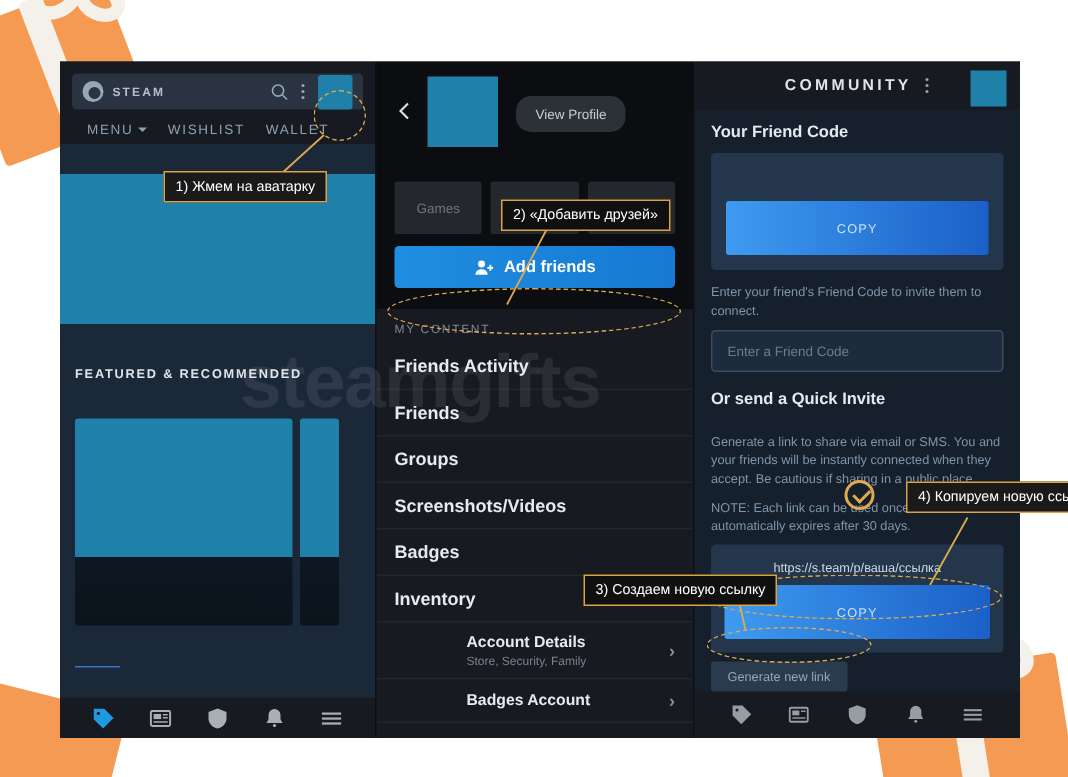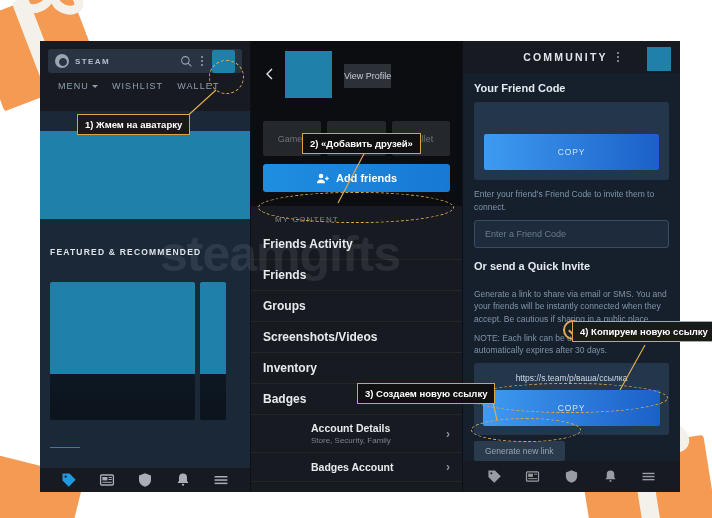--- a/index.html
+++ b/index.html
@@ -99,21 +99,21 @@
   .kebab {
     margin-left: 7px; width: 3px; display:flex; flex-direction:column;
     gap: 2px; align-items: center;
   }
   .kebab i { width: 2px; height: 2px; background: #9aa6b2; border-radius: 50%; display:block;}
   .avatar-sm {
     margin-left: 9px; width: 23px; height: 23px;
     background: #1f81a9; border-radius: 2px;
   }
   .l-nav {
-    display: flex; gap: 14px; padding: 8px 4px 20px 10px;
+    display: flex; gap: 14px; padding: 8px 4px 5px 10px;
     color: #8ea0b0; font-size: 9px; letter-spacing: 1.1px;
   }
   .l-nav span { white-space: nowrap; }
   .chev-d {
     display:inline-block; width:0;height:0;
     border-left:3px solid transparent;border-right:3px solid transparent;
     border-top:3px solid #8ea0b0; margin-left:3px; vertical-align:middle;
   }
   .hero {
     height: 127px; background: #1f81a9; width: 100%;
@@ -157,39 +157,39 @@
   .back-chev {
     width: 14px; height: 14px; margin-top: 16px; flex: 0 0 auto;
   }
   .avatar-lg {
     width: 47px; height: 47px; background: #1f81a9; margin-left: 8px;
     flex: 0 0 auto;
   }
   .view-profile {
     margin-left: 12px; margin-top: 13px;
     background: #2c3137; color: #c6cdd4; font-size: 9px;
-    padding: 7px 0; border-radius: 0; white-space: nowrap;
+    padding: 7px 13px; border-radius: 10px; white-space: nowrap;
   }
   .tiles { display: flex; gap: 6px; margin-top: 23px; }
   .tile {
     flex: 1; height: 35px; background: #24272c; border-radius: 2px;
     display: flex; align-items: center; justify-content: center;
     color: #6d747c; font-size: 9px;
   }
   .addfriends {
     margin-top: 8px; height: 28px; border-radius: 3px;
     background: linear-gradient(90deg,#1f8ee0 0%,#1779d4 100%);
     display: flex; align-items: center; justify-content: center;
     gap: 7px; color: #fff; font-size: 11px; font-weight: bold;
   }
   .addfriends .pp { width: 13px; height: 13px; }
   .m-content { flex: 1; overflow: hidden; }
   .m-label {
     color: #7f8893; font-size: 8px; letter-spacing: 1.1px;
-    padding: 9px 12px 5px 24px;
+    padding: 9px 12px 5px 12px;
   }
   .m-item {
     color: #e7ebef; font-size: 12px; font-weight: bold;
     padding: 8px 12px; border-bottom: 1px solid #23262b;
   }
   .m-item2 {
     padding: 7px 12px 7px 12px; border-bottom: 1px solid #23262b;
     display: flex; align-items: center;
   }
   .m-item2 .txtwrap { flex: 1; margin-left: 48px; }
@@ -271,23 +271,24 @@
   }
 
   
   #overlay {
     position: absolute; left: 0; top: 0; width: 712px; height: 518px;
     pointer-events: none; z-index: 60;
   }
   .tip {
     position: absolute; background: #1a1a1a;
     border: 1px solid #d9a441;
-    color: #ffffff; font-size: 9.5px; font-weight: bold;
+    color: #ffffff; font-size: 9.5px; font-weight: normal;
     padding: 4px 7px; white-space: nowrap;
     z-index: 70;
+    margin-left: 32px;
   }
   .tip.dark { background: #101010; }
   .ell {
     position: absolute; border: 1.4px dashed #e0aa4e;
     border-radius: 50%;
   }
   .check {
     position: absolute; width: 20px; height: 20px;
     border: 2px solid #e0aa4e; border-radius: 50%;
     z-index: 69;
@@ -421,22 +422,22 @@
           <span>Add friends</span>
         </div>
       </div>
 
       <div class="m-content">
         <div class="m-label">MY CONTENT</div>
         <div class="m-item">Friends Activity</div>
         <div class="m-item">Friends</div>
         <div class="m-item">Groups</div>
         <div class="m-item">Screenshots/Videos</div>
+        <div class="m-item">Badges</div>
         <div class="m-item">Inventory</div>
-        <div class="m-item">Badges</div>
         <div class="m-item2">
           <span class="txtwrap">
             <span class="t1" style="display:block">Account Details</span>
             <span class="t2" style="display:block">Store, Security, Family</span>
           </span>
           <span class="chev">›</span>
         </div>
         <div class="m-item2">
           <span class="txtwrap">
             <span class="t1" style="display:block">Badges Account</span>

